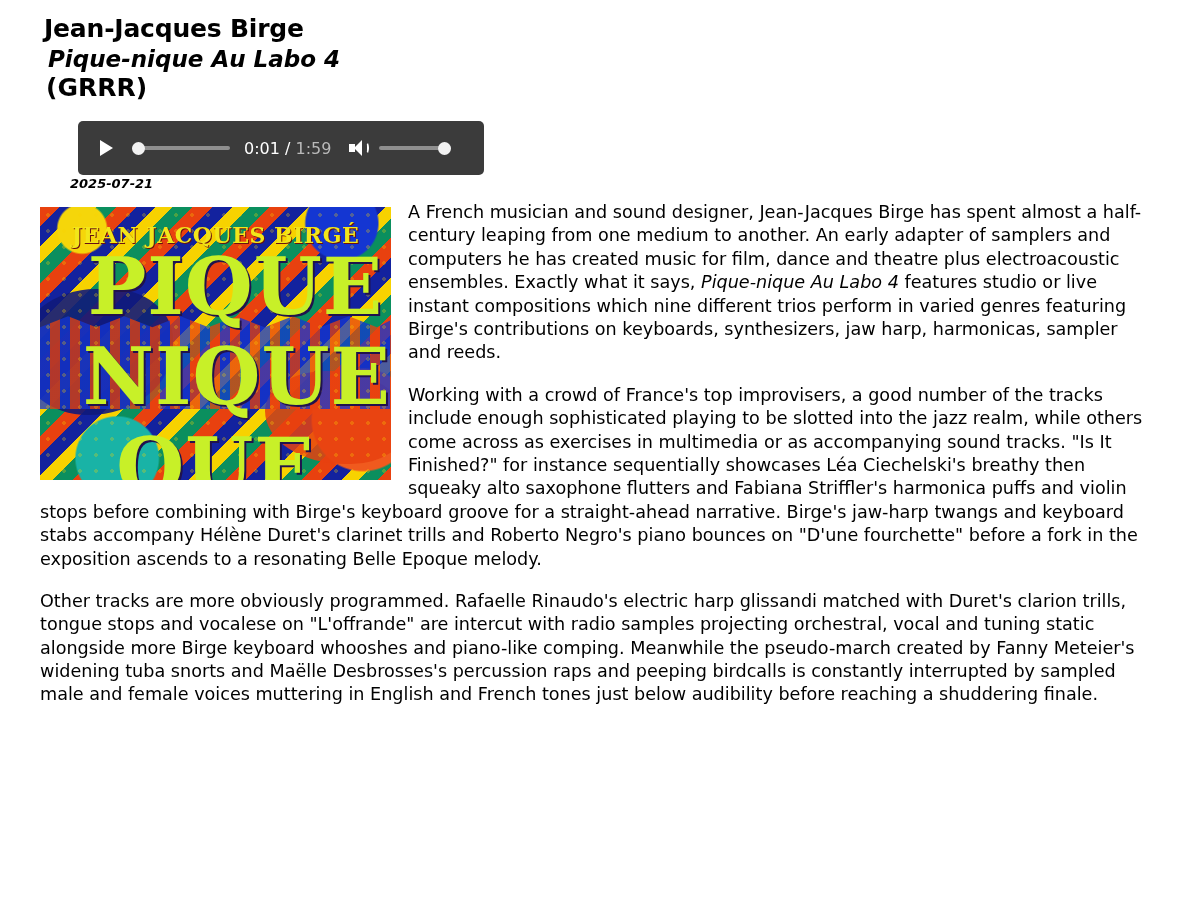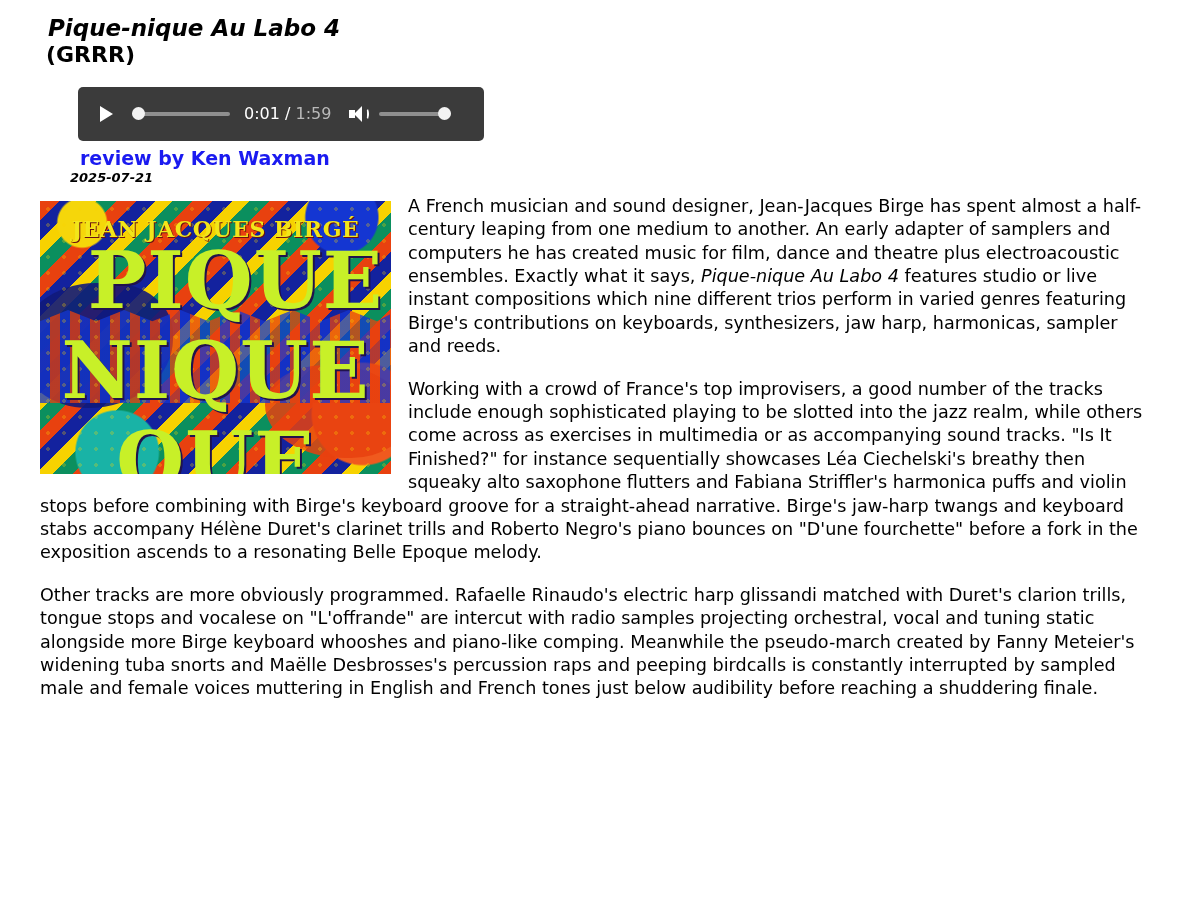--- a/index.html
+++ b/index.html
@@ -30,21 +30,21 @@
     font-weight: bold;
     letter-spacing: -0.2px;
   }
   .heading .album {
     font-size: 23px;
     font-weight: bold;
     font-style: italic;
     padding-left: 4px;
   }
   .heading .label {
-    font-size: 22px;
+    font-size: 25px;
     font-weight: bold;
     padding-left: 2px;
   }
 
   
   .player {
     margin: 18px 0 0 38px;
     width: 406px;
     height: 54px;
     background: #3b3b3b;
@@ -244,32 +244,33 @@
     line-height: .92;
   }
   .cover .c-artist {
     top: 18px;
     font-size: 22px;
     color: #f2e61a;
     letter-spacing: 0.5px;
     text-shadow: 1px 1px 0 #6a1010;
   }
   .cover .c-l1 { top: 44px; font-size: 78px; padding-left: 40px; }
-  .cover .c-l2 { top: 134px; font-size: 78px; }
+  .cover .c-l2 { top: 134px; font-size: 78px; text-align: right; }
   .cover .c-l3 { top: 224px; font-size: 78px; }
   .cover .c-l4 { top: 312px; font-size: 46px; color: #f2e61a; }
 
   .tail { clear: both; }
 </style>
 </head>
 <body>
 
 <div class="page">
 
   <div class="heading">
+    <div class="artist">Jean-Jacques Birge</div>
     <div class="album">Pique-nique Au Labo 4</div>
     <div class="label">(GRRR)</div>
   </div>
 
   <div class="player">
     <div class="play-btn">
       <div class="play-tri"></div>
     </div>
     <div class="scrub">
       <div class="track"></div>
@@ -282,21 +283,20 @@
       <div class="spk-body"></div>
       <div class="spk-cone"></div>
       <div class="spk-wave"></div>
     </div>
     <div class="vol">
       <div class="track"></div>
       <div class="thumb"></div>
     </div>
   </div>
 
-  <a class="byline">review by Ken Waxman</a>
   <div class="date">2025-07-21</div>
 
   <div class="content">
 
     <div class="cover">
       <div class="bg"></div>
       <div class="blob1"></div>
       <div class="blob2"></div>
       <div class="zig"></div>
       <div class="dots"></div>

